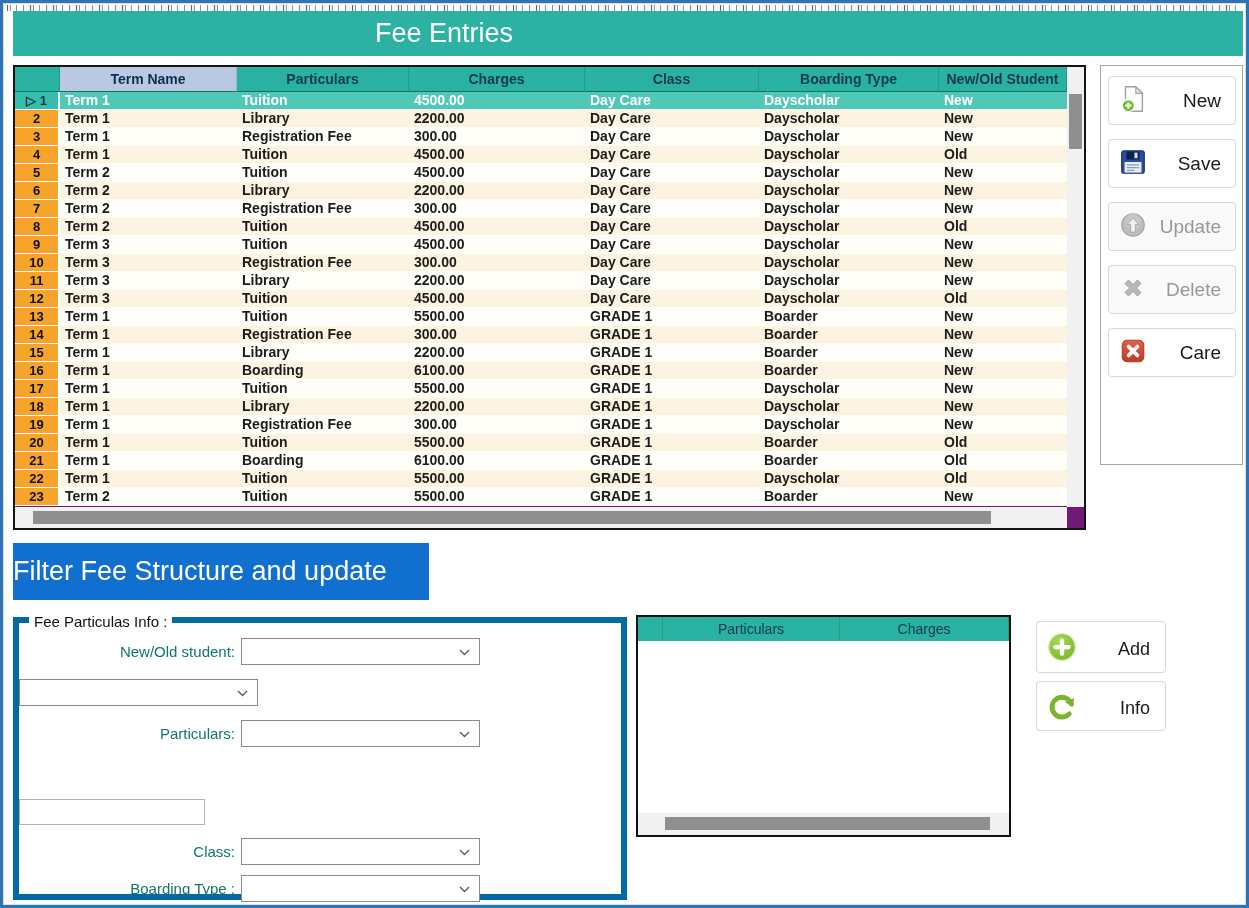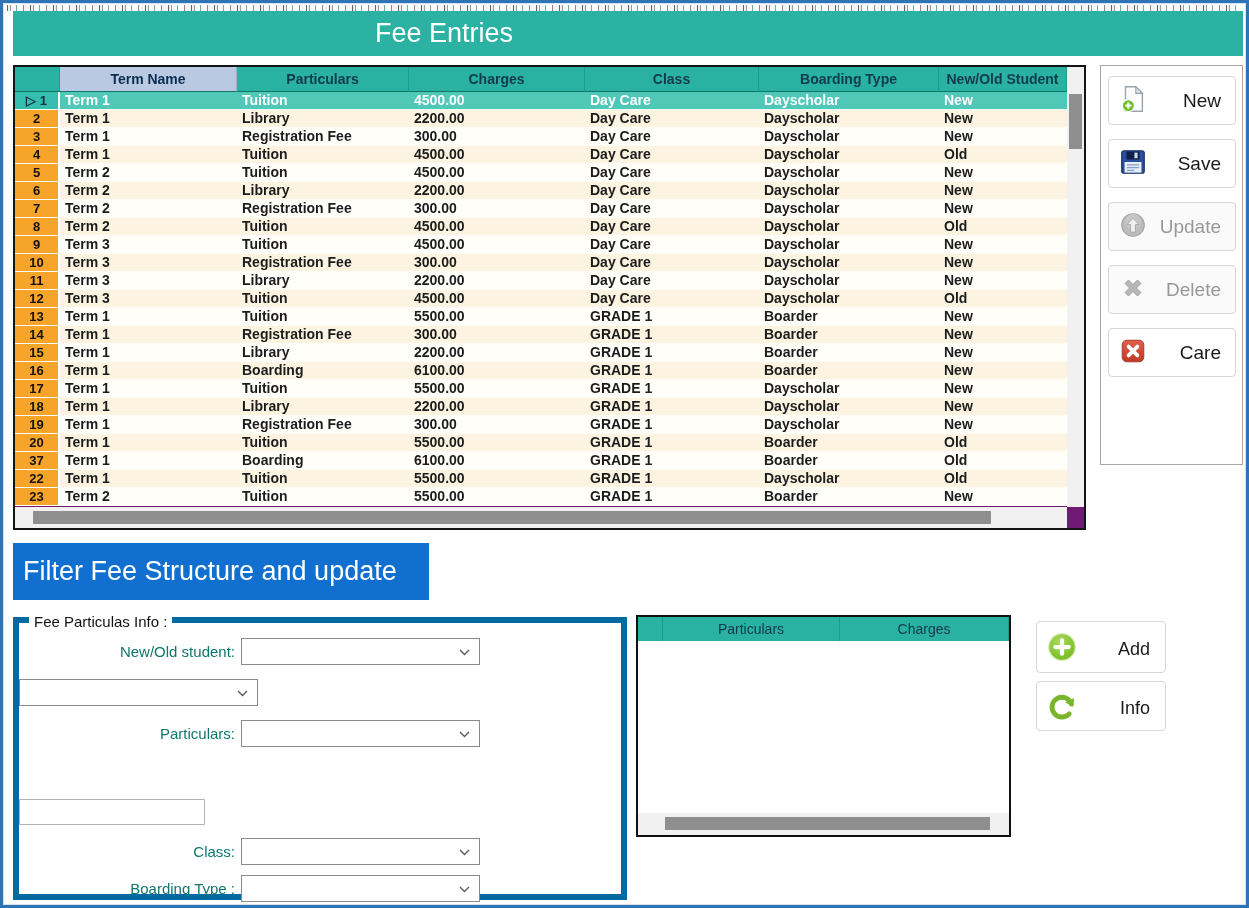--- a/index.html
+++ b/index.html
@@ -36,21 +36,21 @@
 
   
   .actions-panel { position:absolute; left:1097px; top:62px; width:143px; height:400px; border:1px solid #a7a7a7; background:#fff; }
   .action-btn { position:absolute; left:7px; width:128px; height:49px; border:1px solid #d6d6d6; border-radius:4px; background:#fff; display:flex; align-items:center; padding:0 14px 0 9px; cursor:default; }
   .action-btn .lbl { margin-left:auto; font-size:19px; color:#1a1a1a; }
   .action-btn.disabled { background:#fafafa; }
   .action-btn.disabled .lbl { color:#98989b; }
   .b-new{top:10px} .b-save{top:73px} .b-update{top:136px} .b-delete{top:199px} .b-close{top:262px}
 
   
-  .filter-banner { position:absolute; left:10px; top:540px; width:416px; height:57px; background:#1170cf; color:#fff; font-size:27px; line-height:57px; padding-left:10px; white-space:nowrap; }
+  .filter-banner { position:absolute; left:10px; top:540px; width:416px; height:57px; background:#1170cf; color:#fff; font-size:27px; line-height:57px; white-space:nowrap; }
 
   
   .groupbox { position:absolute; left:10px; top:614px; width:614px; height:283px; border:6px solid #0369a1; }
   .groupbox .legend { position:absolute; top:-10px; left:10px; background:#fff; padding:0 5px; font-size:15px; color:#111; }
   .frow { position:absolute; left:0; height:27px; display:flex; }
   .frow .flabel { width:222px; text-align:right; font-size:15px; line-height:27px; color:#0f766e; padding-right:6px; }
   .combo { position:relative; width:239px; height:27px; border:1px solid #8a8a8a; background:#fff; }
   .combo svg { position:absolute; right:9px; top:10px; }
   .textbox { width:186px; height:26px; border:1px solid #b3b3b3; background:#fff; font-size:14px; padding:0 5px; font-family:"Liberation Sans",sans-serif; }
   .r0{top:15px}.r1{top:56px}.r2{top:97px}.r3{top:176px}.r4{top:215px}.r5{top:252px}
@@ -261,21 +261,21 @@
         <div class="grid-row alt">
           <div class="cell rowhdr w-rowhdr">20</div>
           <div class="cell w-c0">Term 1</div>
           <div class="cell w-c1">Tuition</div>
           <div class="cell w-c2">5500.00</div>
           <div class="cell w-c3">GRADE 1</div>
           <div class="cell w-c4">Boarder</div>
           <div class="cell w-c5">Old</div>
         </div>
         <div class="grid-row">
-          <div class="cell rowhdr w-rowhdr">37</div>
+          <div class="cell rowhdr w-rowhdr">21</div>
           <div class="cell w-c0">Term 1</div>
           <div class="cell w-c1">Boarding</div>
           <div class="cell w-c2">6100.00</div>
           <div class="cell w-c3">GRADE 1</div>
           <div class="cell w-c4">Boarder</div>
           <div class="cell w-c5">Old</div>
         </div>
         <div class="grid-row alt">
           <div class="cell rowhdr w-rowhdr">22</div>
           <div class="cell w-c0">Term 1</div>

